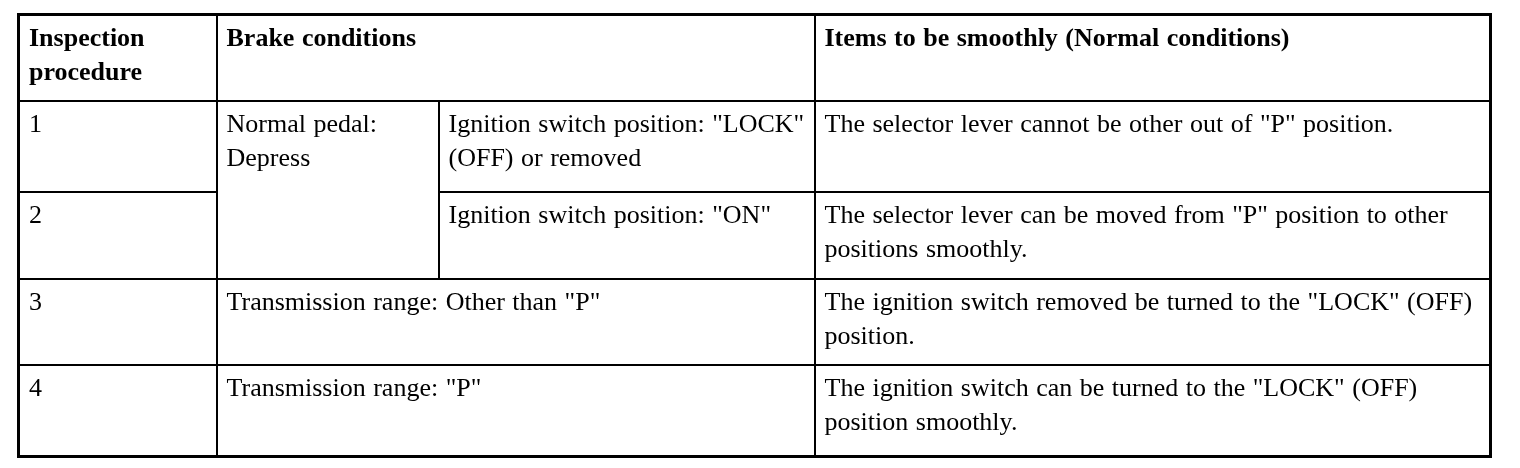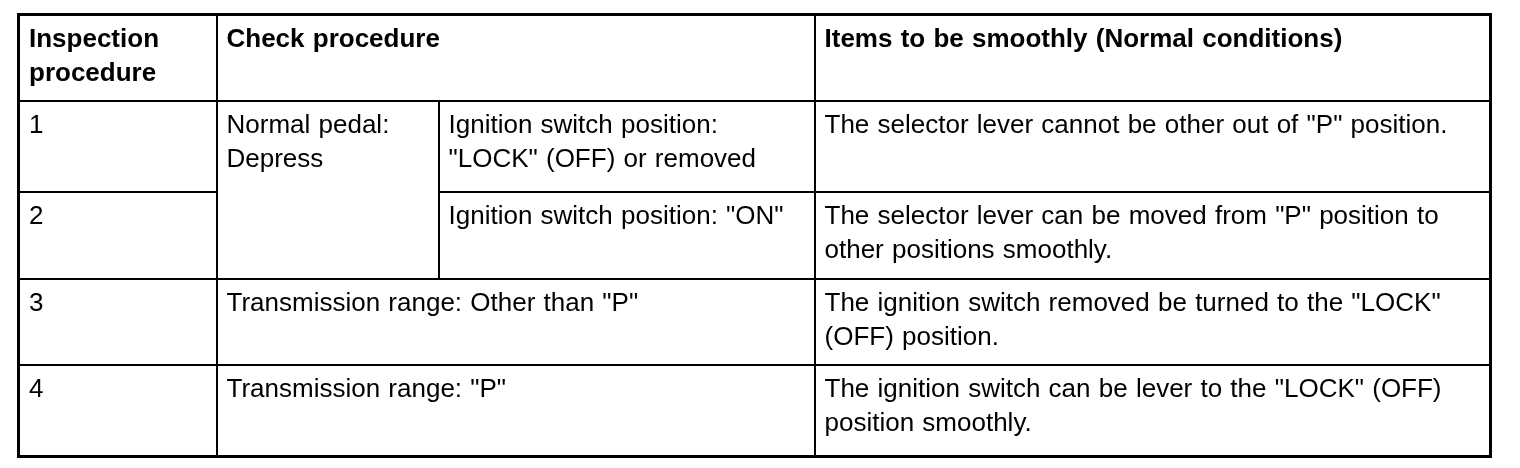--- a/index.html
+++ b/index.html
@@ -5,21 +5,21 @@
   html, body {
     margin: 0;
     padding: 0;
     background: #ffffff;
   }
   .page {
     position: relative;
     width: 1320px;
     height: 468px;
     background: #ffffff;
-    font-family: Liberation Sans, sans-serif;
+    font-family: Liberation Serif, serif;
     color: #000000;
   }
   table.spec-table {
     position: absolute;
     left: 17px;
     top: 13px;
     width: 1472px;
     border-collapse: collapse;
     table-layout: fixed;
     background: #ffffff;
@@ -55,21 +55,21 @@
   <table class="spec-table">
     <colgroup>
       <col style="width:198px">
       <col style="width:222px">
       <col style="width:376px">
       <col style="width:676px">
     </colgroup>
     <tbody>
       <tr class="header-row">
         <th>Inspection procedure</th>
-        <th colspan="2">Check procedure</th>
+        <th colspan="2">Brake conditions</th>
         <th>Items to be smoothly (Normal conditions)</th>
       </tr>
 
       <tr class="row-1">
         <td>1</td>
         <td rowspan="2">Normal pedal: Depress</td>
         <td>Ignition switch position: "LOCK" (OFF) or removed</td>
         <td>The selector lever cannot be other out of "P" position.</td>
       </tr>
 
@@ -81,17 +81,17 @@
 
       <tr class="row-3">
         <td>3</td>
         <td colspan="2">Transmission range: Other than "P"</td>
         <td>The ignition switch removed be turned to the "LOCK" (OFF) position.</td>
       </tr>
 
       <tr class="row-4">
         <td>4</td>
         <td colspan="2">Transmission range: "P"</td>
-        <td>The ignition switch can be lever to the "LOCK" (OFF) position smoothly.</td>
+        <td>The ignition switch can be turned to the "LOCK" (OFF) position smoothly.</td>
       </tr>
     </tbody>
   </table>
 </div>
 
 </body></html>

